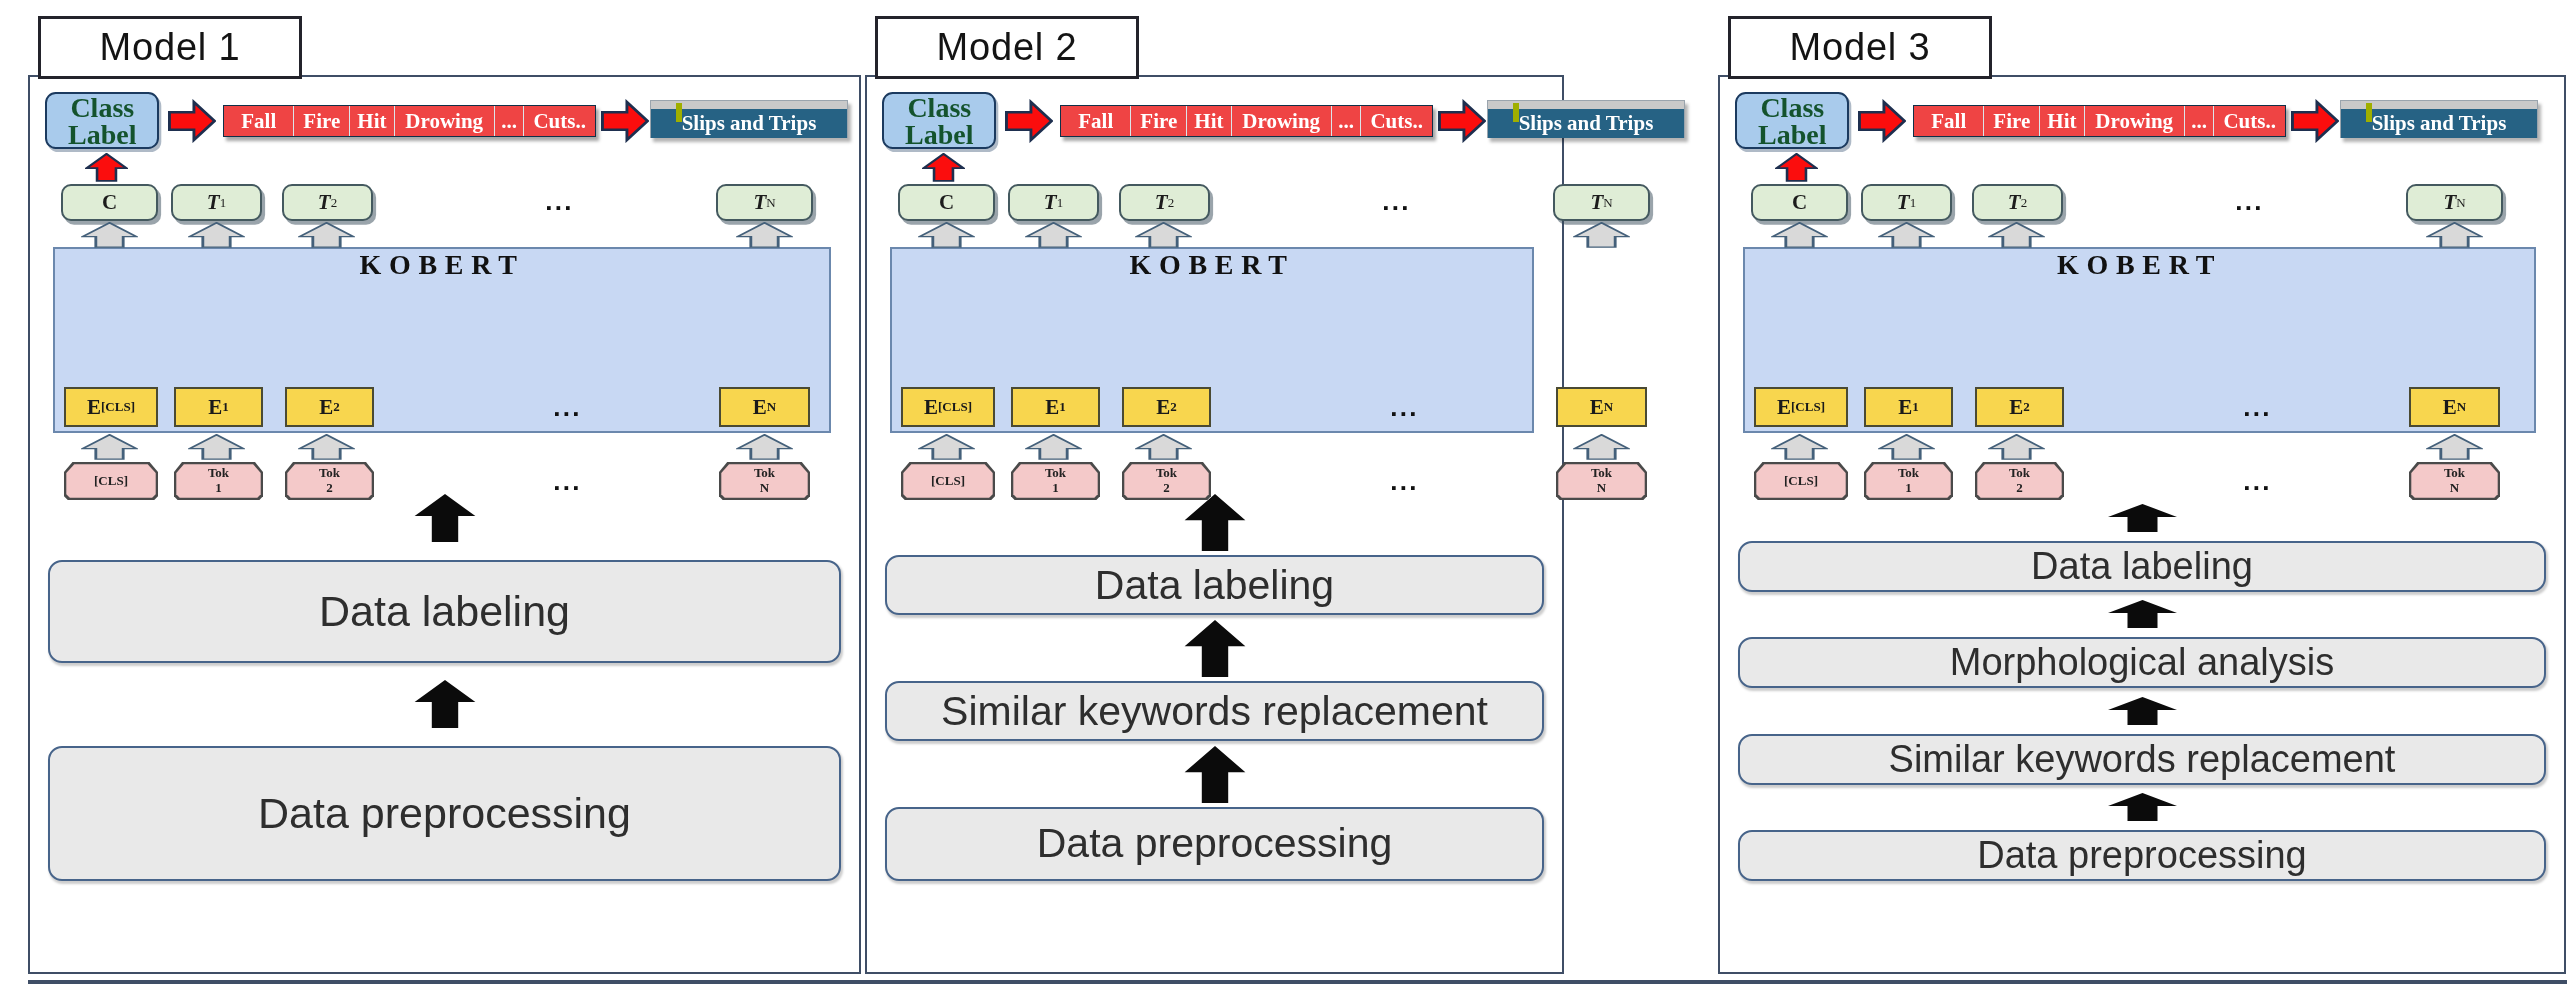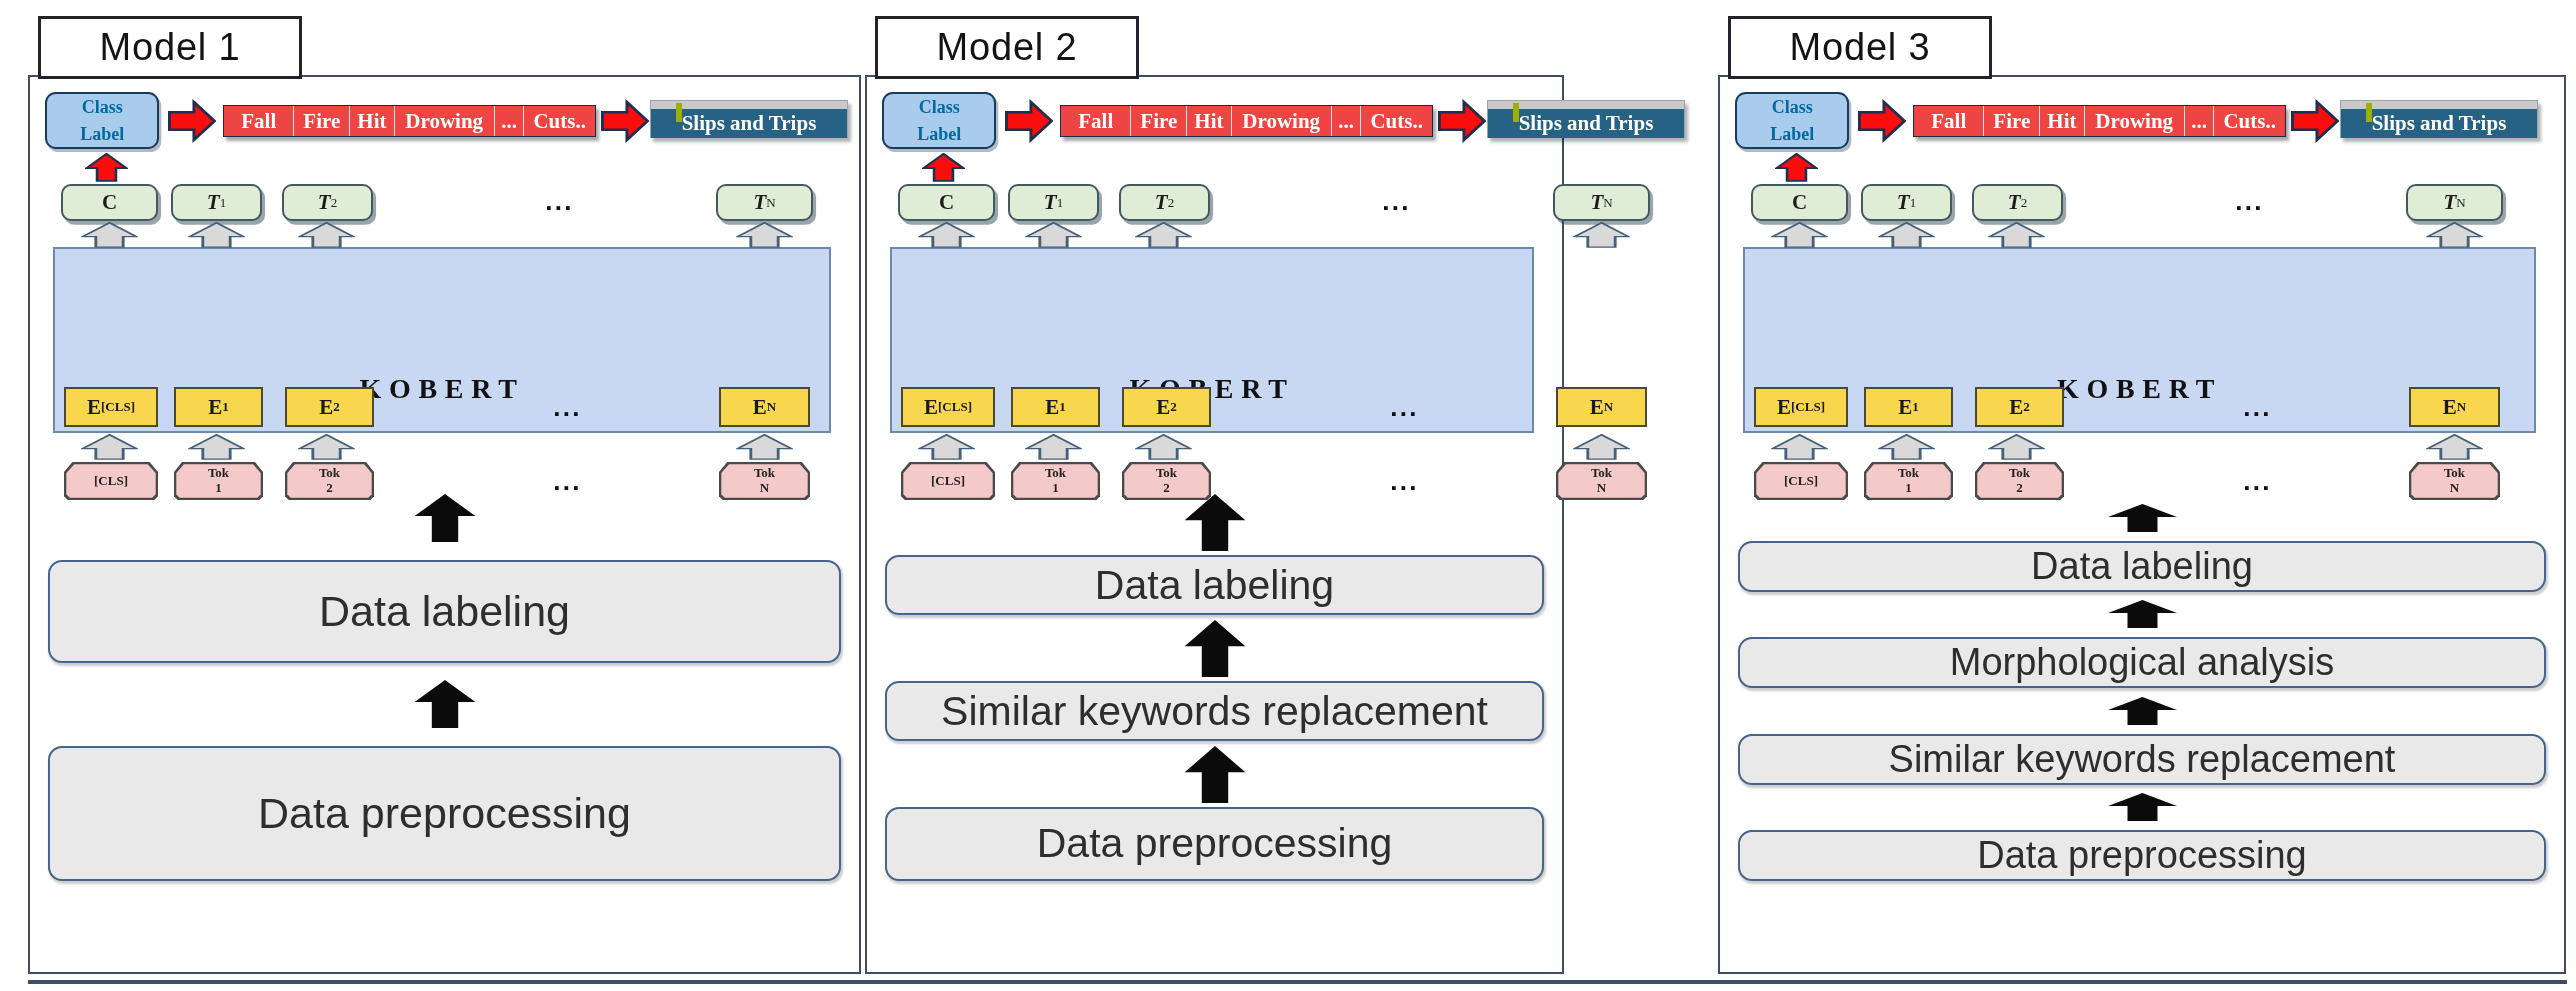--- a/index.html
+++ b/index.html
@@ -17,22 +17,22 @@
   .model-title{
     position:absolute;left:8px;top:-61px;width:258px;height:57px;background:#fff;
     border:3.8px solid #23232B;display:flex;align-items:center;justify-content:center;
     font-size:38px;color:#141414;z-index:3;letter-spacing:0.8px;
   }
 
   
   .class-label{
     position:absolute;left:15.3px;top:15.3px;width:114px;height:57px;background:#A9CBEC;
     border:2.3px solid #1B3A5F;border-radius:10.7px;display:flex;align-items:center;justify-content:center;
-    text-align:center;font-family:"Liberation Serif",serif;font-weight:bold;font-size:18px;line-height:27px;
-    color:#0369a1;box-shadow:2.3px 3.1px 0 rgba(27,58,95,.35);z-index:2;padding:0 10.7px;box-sizing:border-box;
+    text-align:center;font-family:"Liberation Serif",serif;font-weight:bold;font-size:28px;line-height:27px;
+    color:#14532d;box-shadow:2.3px 3.1px 0 rgba(27,58,95,.35);z-index:2;padding:0 10.7px;box-sizing:border-box;
   }
   .arrow-right{position:absolute;width:48px;height:44px;}
   .arrow-r1{left:138px;top:21.5px;}
   .arrow-r2{left:571px;top:21.5px;}
   .arrow-up-red{position:absolute;left:55px;top:76px;width:43px;height:29px;}
   .arrow-right svg,.arrow-up-red svg,.gray-arrow svg,.pl-arrow svg{width:100%;height:100%;display:block;}
 
   .cat-table{
     position:absolute;left:193px;top:28px;width:373px;height:32px;background:#ef4444;
     border:1.5px solid #0F3048;display:flex;box-sizing:border-box;
@@ -80,21 +80,21 @@
   .dots-e{left:499px;top:310px;width:77px;height:40px;}
   .dots-k{left:499px;top:385px;width:77px;height:38px;}
 
   .gray-arrow{position:absolute;width:57px;height:26px;z-index:2;}
   .ga-r1{top:145px;}
   .ga-r2{top:357px;}
   .gac0{left:51px;} .gac1{left:158px;} .gac2{left:268px;} .gacN{left:706px;}
 
   .kobert{
     position:absolute;left:23px;right:28px;top:170px;height:186px;background:#C8D8F3;
-    border:2.3px solid #6B88AD;box-sizing:border-box;display:flex;align-items:flex-end;justify-content:center;
+    border:2.3px solid #6B88AD;box-sizing:border-box;display:flex;align-items:flex-start;justify-content:center;
   }
   .kobert-label{
     font-family:"Liberation Serif",serif;font-weight:bold;font-size:28px;letter-spacing:7.7px;
     color:#111;margin-bottom:26px;
   }
 
   .e-box{
     position:absolute;top:310px;height:40px;background:#F8D64E;border:2.3px solid #4A4A33;
     display:flex;align-items:center;justify-content:center;font-family:"Liberation Serif",serif;
     font-weight:bold;font-size:21px;color:#1a1a1a;box-sizing:border-box;z-index:2;

